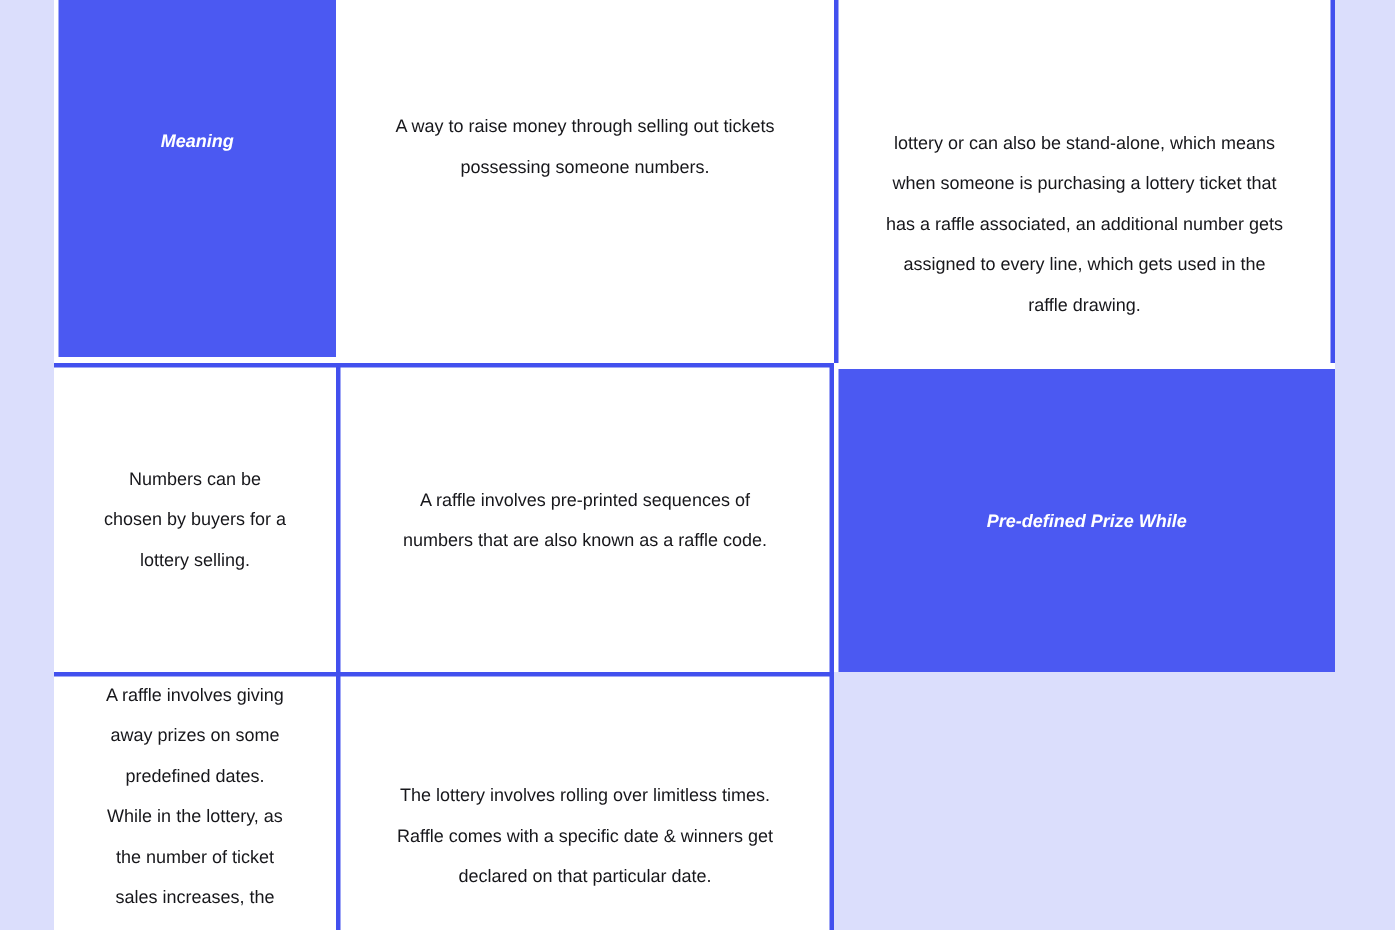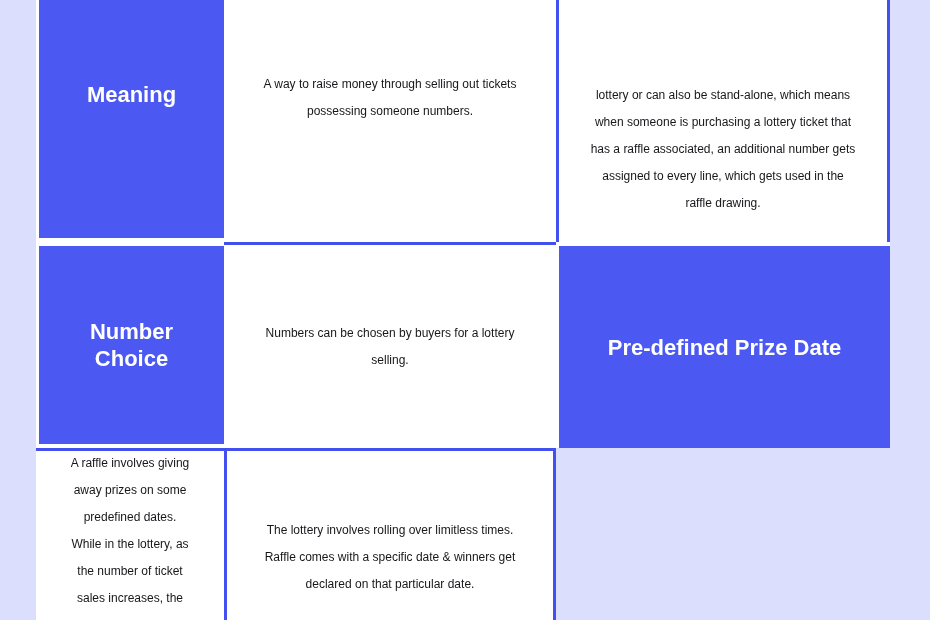--- a/index.html
+++ b/index.html
@@ -34,22 +34,23 @@
     justify-content: center;
     padding: 0 18px;
     text-align: center;
   }
   .r1 .hfill { margin-bottom: 4px; }
   .r2 .hfill { margin-top: 4px; margin-bottom: 4px; }
   .r3 .hfill { margin-top: 4px; }
   .htext {
     color: #ffffff;
     font-weight: 700;
-    font-size: 22px;
+    font-size: 12px;
     line-height: 27px;
+    font-style: italic;
   }
 
   
   .lcell, .rcell {
     background: #ffffff;
     border-top: 3px solid #4250ee;
     display: flex;
     align-items: center;
     justify-content: center;
     padding: 0 31px;
@@ -81,32 +82,30 @@
         <span class="htext">Meaning</span>
       </div>
     </div>
     <div class="cell lcell r1">
       <p class="ctext">A way to raise money through selling out tickets possessing someone numbers.</p>
     </div>
     <div class="cell rcell r1">
       <p class="ctext">lottery or can also be stand-alone, which means when someone is purchasing a lottery ticket that has a raffle associated, an additional number gets assigned to every line, which gets used in the raffle drawing.</p>
     </div>
 
-    <div class="cell hcell r2">
-      <div class="hfill">
-        <span class="htext">Number Choice</span>
-      </div>
-    </div>
     <div class="cell lcell r2">
       <p class="ctext">Numbers can be chosen by buyers for a lottery selling.</p>
+    </div>
+    <div class="cell rcell r2">
+      <p class="ctext">A raffle involves pre-printed sequences of numbers that are also known as a raffle code.</p>
     </div>
 
     <div class="cell hcell r3">
       <div class="hfill">
-        <span class="htext">Pre-defined Prize Date</span>
+        <span class="htext">Pre-defined Prize While</span>
       </div>
     </div>
     <div class="cell lcell r3">
       <p class="ctext">A raffle involves giving away prizes on some predefined dates. While in the lottery, as the number of ticket sales increases, the amount of prize money keeps increasing.</p>
     </div>
     <div class="cell rcell r3">
       <p class="ctext">The lottery involves rolling over limitless times. Raffle comes with a specific date &amp; winners get declared on that particular date.</p>
     </div>
 
   </div>

